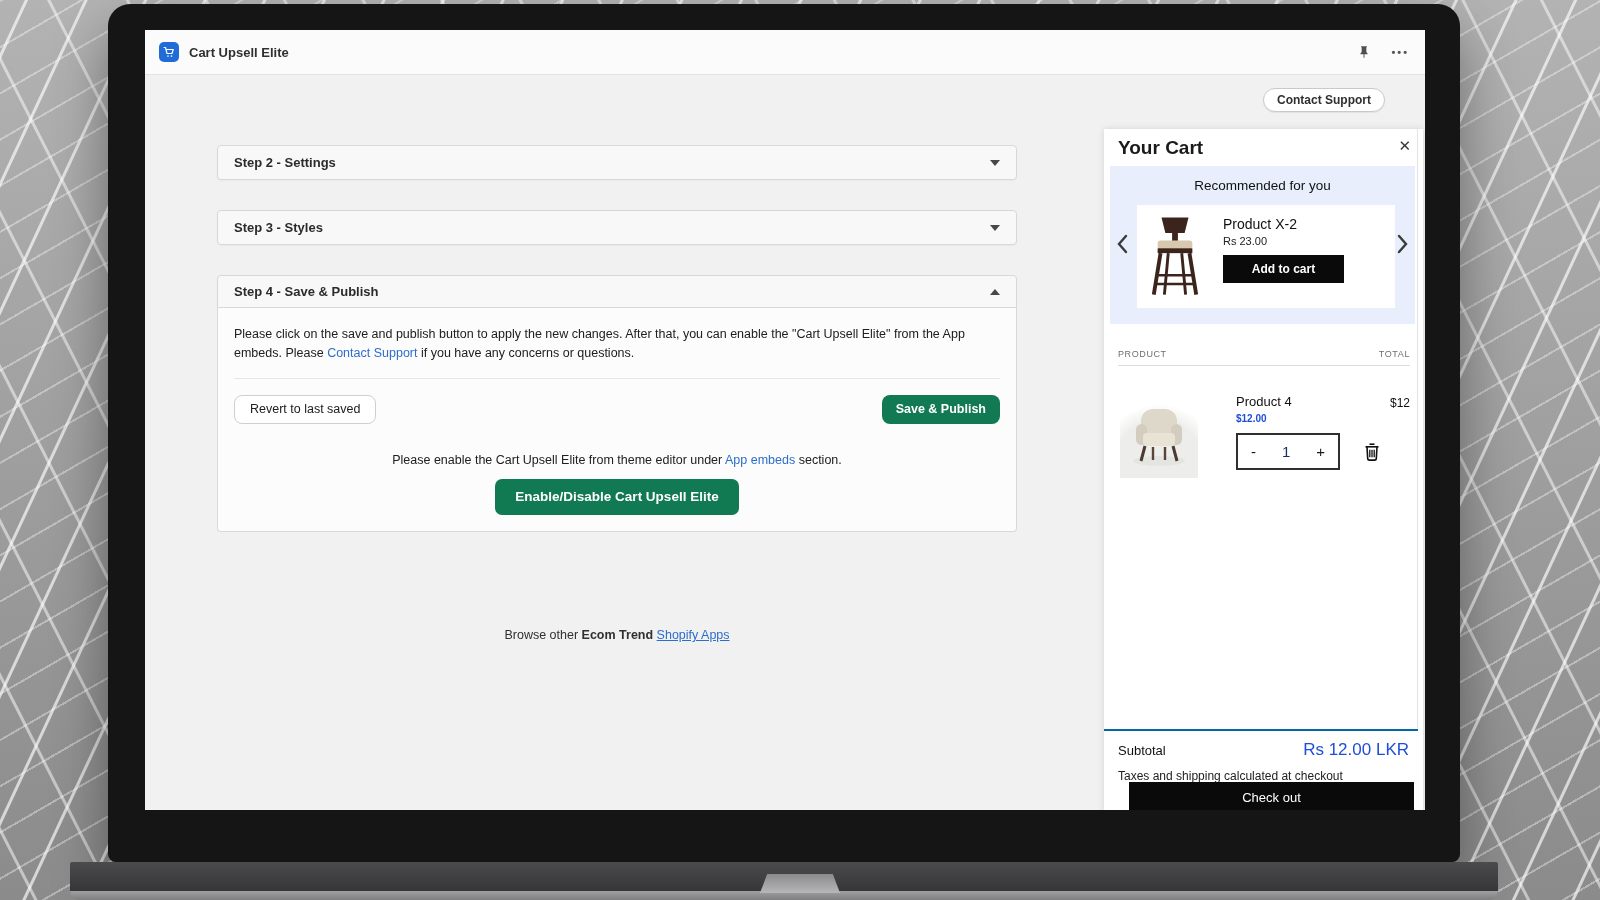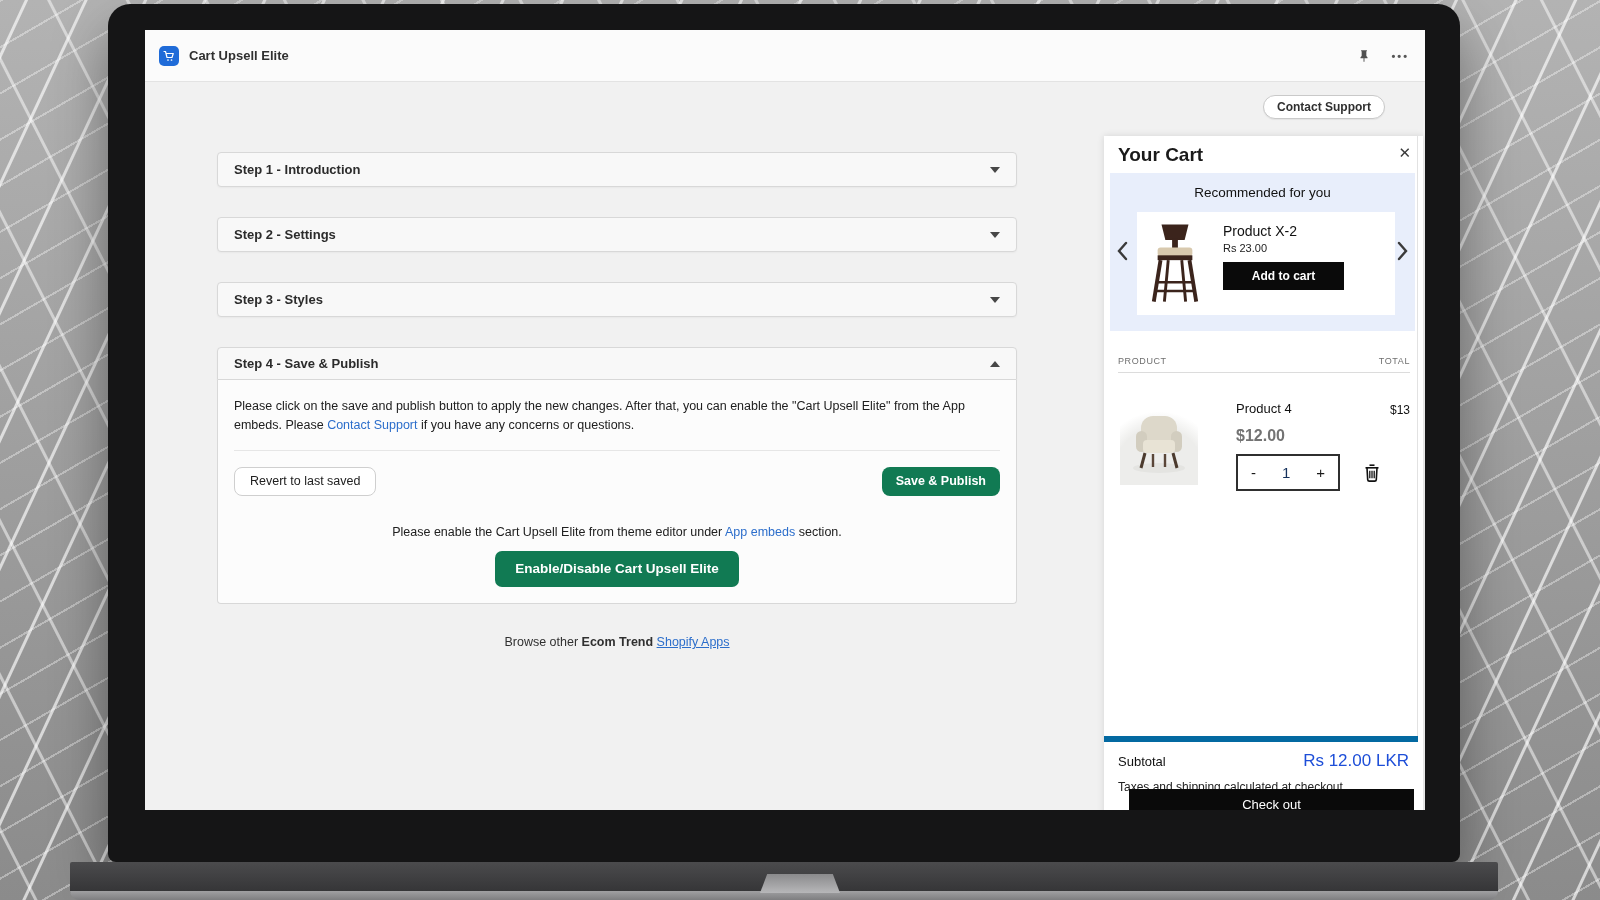--- a/index.html
+++ b/index.html
@@ -17,21 +17,21 @@
     background:#151516; border-radius:22px 22px 8px 8px; box-shadow:0 28px 55px rgba(0,0,0,.38); }
   .base { position:absolute; left:70px; top:862px; width:1428px; height:31px;
     background:linear-gradient(#4b4b4d,#343436); border-radius:2px; }
   .lip { position:absolute; left:70px; top:891px; width:1428px; height:9px;
     background:linear-gradient(#a0a0a2,#7e7e80); border-radius:0 0 12px 12px; }
   .notch { position:absolute; left:760px; top:874px; width:80px; height:19px;
     background:linear-gradient(#8a8a8c,#b7b7b9); clip-path:polygon(9% 0,91% 0,100% 100%,0 100%); z-index:2; }
   .screen { position:absolute; left:145px; top:30px; width:1280px; height:780px;
     background:#fff; overflow:hidden; font-size:13px; color:#202223; }
   
-  .topbar { position:relative; height:52px; background:#fbfbfb; border-bottom:1px solid #e3e3e3;
+  .topbar { position:relative; height:45px; background:#fbfbfb; border-bottom:1px solid #e3e3e3;
     display:flex; align-items:center; justify-content:space-between; padding:0 16px 0 14px; }
   .topbar-left { display:flex; align-items:center; }
   .app-icon { width:20px; height:20px; border-radius:5px; background:#1f6bd8;
     display:inline-flex; align-items:center; justify-content:center; }
   .app-title { margin-left:10px; font-size:13px; font-weight:700; color:#303030; }
   .topbar-right { display:flex; align-items:center; gap:20px; }
   .pin-icon { display:inline-flex; cursor:pointer; }
   .dots { font-size:11px; letter-spacing:2px; color:#555; cursor:pointer; font-weight:700; }
   
   .content { position:relative; height:738px; background:#f1f1f1; }
@@ -83,30 +83,30 @@
   .chev-left { left:4px; }
   .chev-right { right:4px; }
   .cart-table-head { display:flex; justify-content:space-between; margin:25px 13px 0 14px;
     font-size:9px; letter-spacing:.6px; color:#6f6f6f; }
   .table-divider { border:none; border-top:1px solid #dcdcdc; margin:6px 13px 0 14px; }
   .item-row { display:flex; margin:28px 13px 0 16px; align-items:flex-start; }
   .item-img { width:78px; height:84px; background:radial-gradient(circle at 50% 85%, #ededeb 0 55%, #fff 75%);
     display:flex; align-items:center; justify-content:center; }
   .item-info { margin-left:38px; }
   .item-name { font-size:13px; color:#111; }
-  .item-price { font-size:16px; font-weight:700; color:#737373; margin-top:11px; }
+  .item-price { font-size:10px; font-weight:700; color:#1d4ed8; margin-top:4px; }
   .qty-wrap { display:flex; align-items:center; margin-top:9px; }
   .qty-box { width:104px; height:37px; border:2px solid #2f2f2f; display:flex; align-items:center;
     justify-content:space-between; padding:0 13px; background:#fff; }
   .qty-btn { background:none; border:none; font-size:15px; color:#1a1a1a; cursor:pointer; font-family:inherit; }
   .qty-num { font-size:15px; color:#16325c; }
   .trash { margin-left:24px; cursor:pointer; display:inline-flex; }
   .item-total { margin-left:auto; font-size:12px; color:#111; padding-top:2px; }
   .cart-bottom { position:absolute; left:0; right:5px; top:600px; bottom:0; background:#fff;
-    border-top:6px solid #0369a1; padding:9px 9px 0 14px; }
+    border-top:2px solid #0369a1; padding:9px 9px 0 14px; }
   .subtotal-row { display:flex; justify-content:space-between; align-items:baseline; }
   .subtotal-label { font-size:13px; color:#111; }
   .subtotal-value { font-size:17px; color:#1d4ed8; }
   .tax-note { font-size:12px; color:#222; margin-top:9px; }
   .checkout-btn { position:absolute; left:25px; right:4px; bottom:0; height:31px; background:#0a0a0a;
     color:#fff; border:none; font-size:13px; cursor:pointer; font-family:inherit; }
 </style>
 </head>
 <body>
 
@@ -136,24 +136,20 @@
           </svg>
         </span>
         <span class="dots">•••</span>
       </div>
     </header>
 
     <div class="content">
       <button class="contact-btn">Contact Support</button>
 
       <div class="steps">
-        <div class="step-header">
-          <span class="step-label">Step 1 - Introduction</span>
-          <span class="caret-down"></span>
-        </div>
         <div class="step-header">
           <span class="step-label">Step 2 - Settings</span>
           <span class="caret-down"></span>
         </div>
         <div class="step-header">
           <span class="step-label">Step 3 - Styles</span>
           <span class="caret-down"></span>
         </div>
 
         <div class="step-header step4-header">
@@ -254,21 +250,21 @@
               <span class="trash">
                 <svg width="16" height="18" viewBox="0 0 16 18" fill="none" stroke="#111" stroke-width="1.6">
                   <path d="M5.5 1.2h5"></path>
                   <path d="M1.5 3.8h13"></path>
                   <path d="M3 3.8l.7 11.8a1.6 1.6 0 0 0 1.6 1.5h5.4a1.6 1.6 0 0 0 1.6-1.5l.7-11.8"></path>
                   <path d="M5.8 6.8v7.4M8 6.8v7.4M10.2 6.8v7.4" stroke-width="1.3"></path>
                 </svg>
               </span>
             </div>
           </div>
-          <span class="item-total">$13</span>
+          <span class="item-total">$12</span>
         </div>
 
         <div class="cart-bottom">
           <div class="subtotal-row">
             <span class="subtotal-label">Subtotal</span>
             <span class="subtotal-value">Rs 12.00 LKR</span>
           </div>
           <div class="tax-note">Taxes and shipping calculated at checkout</div>
           <button class="checkout-btn">Check out</button>
         </div>

